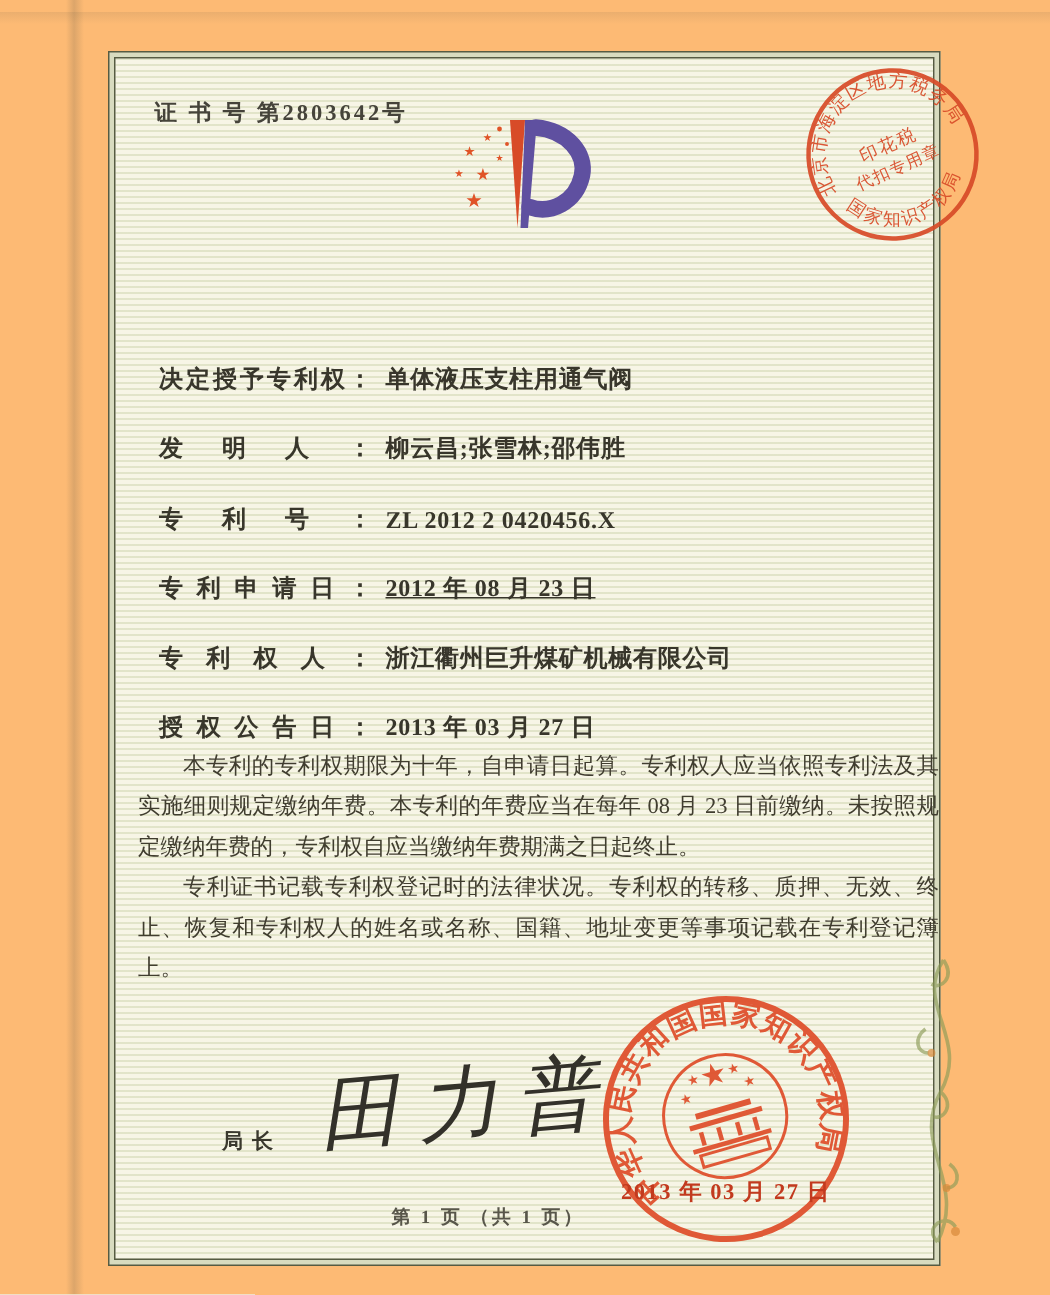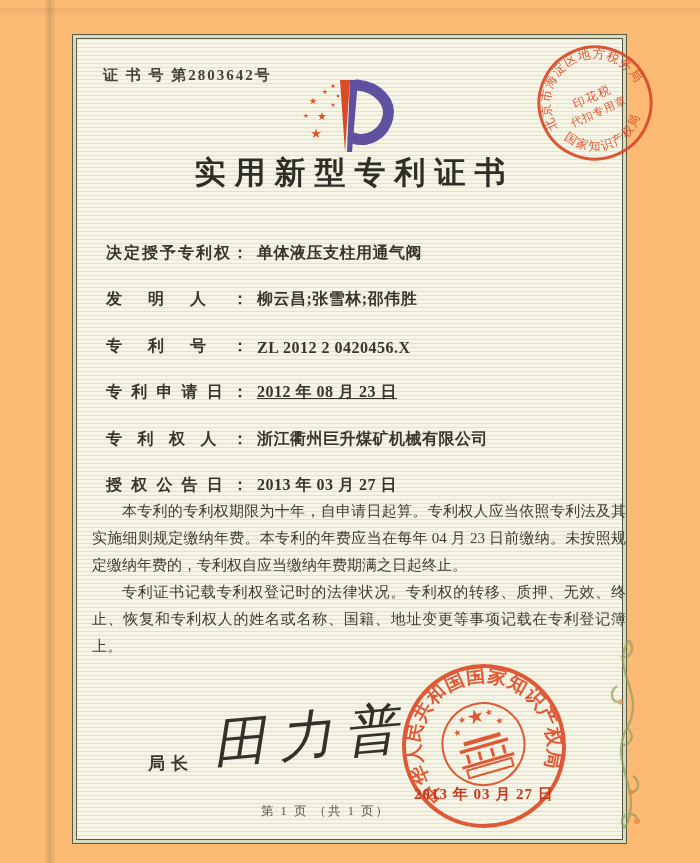--- a/index.html
+++ b/index.html
@@ -51,36 +51,36 @@
   }
   .field .fvalue{margin-left:9px;letter-spacing:.5px;text-align:center;}
   .f0{top:7px;} .f1{top:53px;} .f2{top:100px;} .f3{top:146px;text-decoration:underline;} .f4{top:193px;} .f5{top:239px;}
   .body-text{
     position:absolute;left:92px;top:498px;width:534px;z-index:2;
     font-size:15px;line-height:27px;color:#403d2f;text-align:justify;
   }
   .body-text p{margin:0;text-indent:2em;}
   .sig-title{
     position:absolute;left:148px;top:752px;z-index:2;
-    font-size:17px;letter-spacing:6px;color:#3a382e;font-weight:600;
+    font-size:14px;letter-spacing:6px;color:#3a382e;font-weight:600;
   }
   .sig-name{
     position:absolute;left:212px;top:700px;z-index:2;
     font-size:54px;letter-spacing:12px;color:#33312a;
     font-family:"DejaVu Sans", sans-serif;font-style:italic;font-weight:500;
     transform:rotate(-5deg);
   }
   .office-seal{position:absolute;left:398px;top:660px;z-index:2;opacity:.93;}
   .issue-date{
     position:absolute;left:414px;top:785px;z-index:4;
     font-size:15px;font-weight:bold;color:#c23a1e;letter-spacing:1px;white-space:nowrap;
   }
   .footer{
     position:absolute;left:0;top:803px;width:651px;text-align:center;z-index:2;
-    font-size:12.5px;letter-spacing:2px;color:#58564a;
+    font-size:12.5px;letter-spacing:2px;color:#58564a;font-weight:bold;
   }
   .vine{position:absolute;left:597px;top:636px;z-index:1;}
   svg text{font-family:"Liberation Serif", serif;}
 </style>
 </head>
 <body>
 
 <div class="page">
 
   <div class="frame">
@@ -114,21 +114,20 @@
       <text x="38" y="31" font-size="6" text-anchor="middle">★</text>
       <text x="21" y="62" font-size="13" text-anchor="middle">★</text>
       <circle cx="38" cy="10" r="1.6"></circle>
       <circle cx="43" cy="20" r="1.3"></circle>
     </g>
     <polygon points="45,4 55,4 50,76" fill="#d84b28"></polygon>
     <polygon points="55,4 63,4 57,76 52,76" fill="#5f50a0"></polygon>
     <path d="M62,9 C84,11 96,27 93,41 C89,59 72,67 58,62" fill="none" stroke="#5f50a0" stroke-width="11" stroke-linecap="round"></path>
   </svg>
 
-  <h1 class="title">实用新型专利证书</h1>
 
   <div class="fields">
     <div class="field f0">
       <span class="flabel">决定授予专利权：</span><span class="fvalue">单体液压支柱用通气阀</span>
     </div>
     <div class="field f1">
       <span class="flabel">发明人：</span><span class="fvalue">柳云昌;张雪林;邵伟胜</span>
     </div>
     <div class="field f2">
       <span class="flabel">专利号：</span><span class="fvalue">ZL 2012 2 0420456.X</span>
@@ -138,21 +137,21 @@
     </div>
     <div class="field f4">
       <span class="flabel">专利权人：</span><span class="fvalue">浙江衢州巨升煤矿机械有限公司</span>
     </div>
     <div class="field f5">
       <span class="flabel">授权公告日：</span><span class="fvalue">2013 年 03 月 27 日</span>
     </div>
   </div>
 
   <div class="body-text">
-    <p>本专利的专利权期限为十年，自申请日起算。专利权人应当依照专利法及其实施细则规定缴纳年费。本专利的年费应当在每年 04 月 23 日前缴纳。未按照规定缴纳年费的，专利权自应当缴纳年费期满之日起终止。</p>
+    <p>本专利的专利权期限为十年，自申请日起算。专利权人应当依照专利法及其实施细则规定缴纳年费。本专利的年费应当在每年 08 月 23 日前缴纳。未按照规定缴纳年费的，专利权自应当缴纳年费期满之日起终止。</p>
     <p>专利证书记载专利权登记时的法律状况。专利权的转移、质押、无效、终止、恢复和专利权人的姓名或名称、国籍、地址变更等事项记载在专利登记簿上。</p>
   </div>
 
   <div class="sig-title">局长</div>
   <div class="sig-name">田力普</div>
 
   <svg class="office-seal" width="172" height="172" viewBox="0 0 172 172" xmlns="http://www.w3.org/2000/svg">
     <g transform="rotate(-16 86 86)" fill="#df4e2a">
       <circle cx="86" cy="86" r="80" fill="none" stroke="#df4e2a" stroke-width="4"></circle>
       <path id="offRing" d="M 33.6,122.7 A 64,64 0 1 1 138.4,122.7" fill="none"></path>

